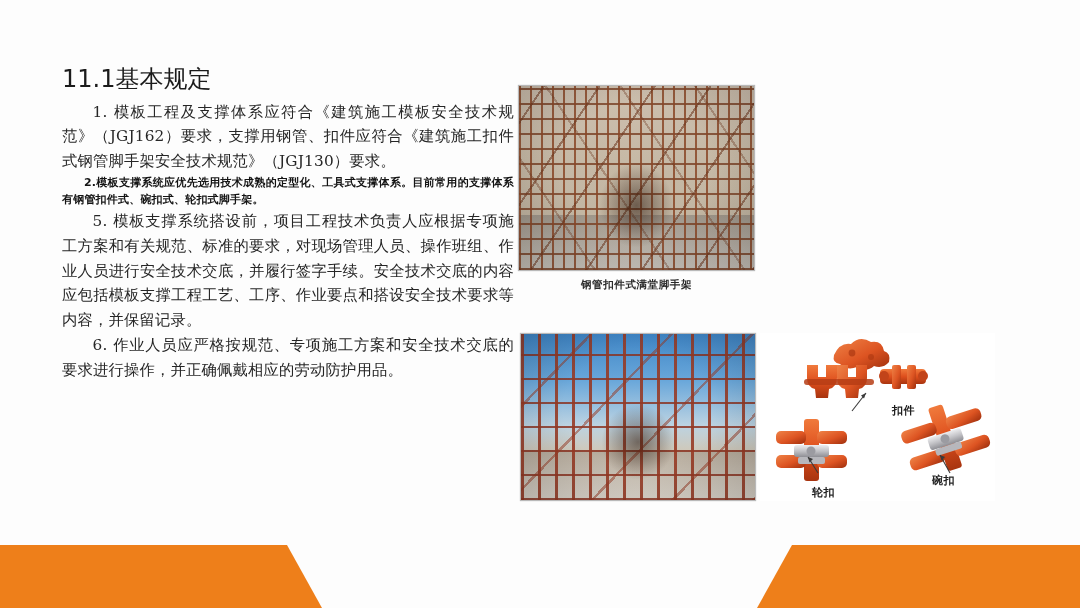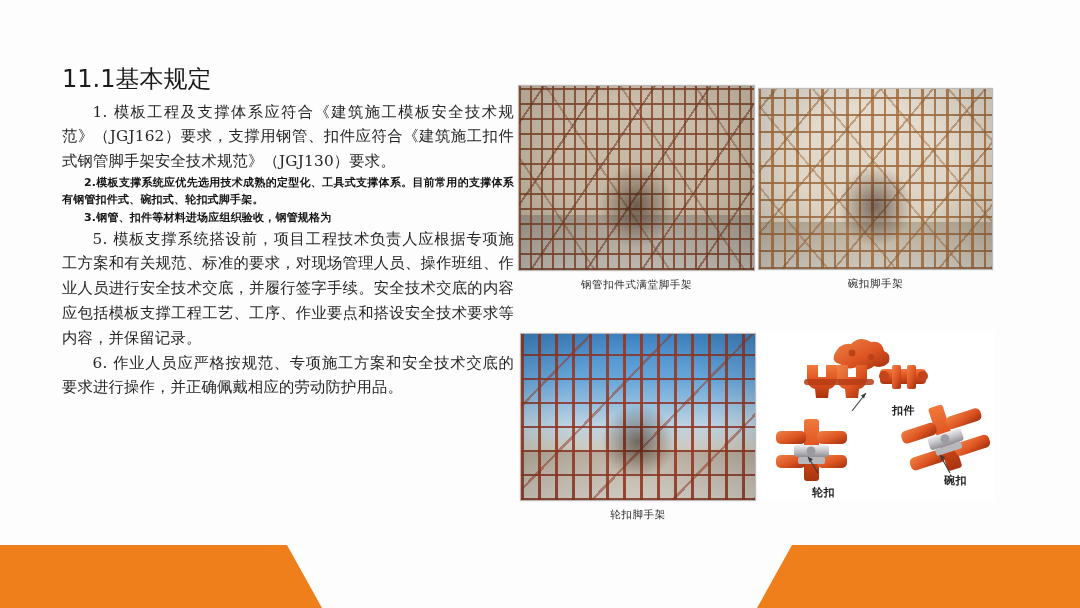--- a/index.html
+++ b/index.html
@@ -58,21 +58,21 @@
     border:1px solid #b9b9b9;
     background:#e9e2d8;
     overflow:hidden;
     position:relative;
     box-shadow:0 0 1px rgba(0,0,0,.25);
   }
   .cap{
     text-align:center;
     font-family:"DejaVu Sans","Liberation Sans",sans-serif;
     font-size:10.5px;
-    font-weight:normal;
+    font-weight:bold;
     color:#2b2b2b;
     margin-top:7px;
     letter-spacing:.6px;
     white-space:nowrap;
   }
 
   
   #fig-1{left:3px;  top:5px;  width:237px;}
   #fig-1 .frame{height:186px;}
   #fig-2{left:243px;top:8px;  width:235px;}
@@ -164,64 +164,50 @@
 </head>
 <body>
 
 <div class="slide">
 
   <div class="text-col">
     <h1 class="slide-title">11.1基本规定</h1>
 
     <p class="para">1. 模板工程及支撑体系应符合《建筑施工模板安全技术规范》（JGJ162）要求，支撑用钢管、扣件应符合《建筑施工扣件式钢管脚手架安全技术规范》（JGJ130）要求。</p>
     <p class="para bold">2.模板支撑系统应优先选用技术成熟的定型化、工具式支撑体系。目前常用的支撑体系有钢管扣件式、碗扣式、轮扣式脚手架。</p>
-    <p class="para bold">3.钢管、扣件等材料进场应组织验收，钢管规格为</p>
     <p class="para">5. 模板支撑系统搭设前，项目工程技术负责人应根据专项施工方案和有关规范、标准的要求，对现场管理人员、操作班组、作业人员进行安全技术交底，并履行签字手续。安全技术交底的内容应包括模板支撑工程工艺、工序、作业要点和搭设安全技术要求等内容，并保留记录。</p>
     <p class="para">6. 作业人员应严格按规范、专项施工方案和安全技术交底的要求进行操作，并正确佩戴相应的劳动防护用品。</p>
   </div>
 
   <div class="media">
 
     <div class="fig" id="fig-1">
       <div class="frame">
         <div class="sky s1"></div>
         <div class="ground g1"></div>
         <div class="rails r1"></div>
         <div class="poles p1"></div>
         <div class="diag d1"></div>
         <div class="persp"></div>
         <div class="vignette"></div>
       </div>
       <div class="cap">钢管扣件式满堂脚手架</div>
     </div>
 
-    <div class="fig" id="fig-2">
-      <div class="frame">
-        <div class="sky s2"></div>
-        <div class="ground g2"></div>
-        <div class="rails r2"></div>
-        <div class="poles p2"></div>
-        <div class="diag d2"></div>
-        <div class="persp"></div>
-        <div class="vignette"></div>
-      </div>
-      <div class="cap">碗扣脚手架</div>
-    </div>
 
     <div class="fig" id="fig-3">
       <div class="frame">
         <div class="sky s3"></div>
         <div class="ground g3"></div>
         <div class="rails r3"></div>
         <div class="poles p3"></div>
         <div class="diag d3"></div>
         <div class="persp"></div>
         <div class="vignette"></div>
       </div>
-      <div class="cap">轮扣脚手架</div>
     </div>
 
     <div class="fig" id="fig-4">
       <div class="frame">
         <div class="diagram">
           <svg viewBox="0 0 235 168" width="235" height="168">
             <defs>
               <linearGradient id="mtl" x1="0" y1="0" x2="0" y2="1">
                 <stop offset="0%" stop-color="#f07a3c"></stop>
                 <stop offset="50%" stop-color="#de4f1d"></stop>
@@ -295,21 +281,21 @@
                 <rect x="16" y="31" width="27" height="7" rx="2" fill="#b7b7bc"></rect>
                 <circle cx="29" cy="24" r="4.5" fill="#9b9ba1"></circle>
               </g>
               <line x1="190" y1="140" x2="180" y2="122" stroke="#3a3a3a" stroke-width="1.1"></line>
               <polygon points="180,122 181.5,127.5 185,124" fill="#3a3a3a"></polygon>
             </g>
           </svg>
 
           <span class="lbl" style="left:132px;top:70px;">扣件</span>
           <span class="lbl" style="left:52px;top:140px;margin-top:12px;">轮扣</span>
-          <span class="lbl" style="left:184px;top:140px;font-family:Liberation Serif, serif;">碗扣</span>
+          <span class="lbl" style="left:172px;top:140px;font-family:Liberation Serif, serif;">碗扣</span>
         </div>
       </div>
     </div>
 
   </div>
 
   <div class="banner">
     <div class="band left"></div>
     <div class="band right"></div>
   </div>

